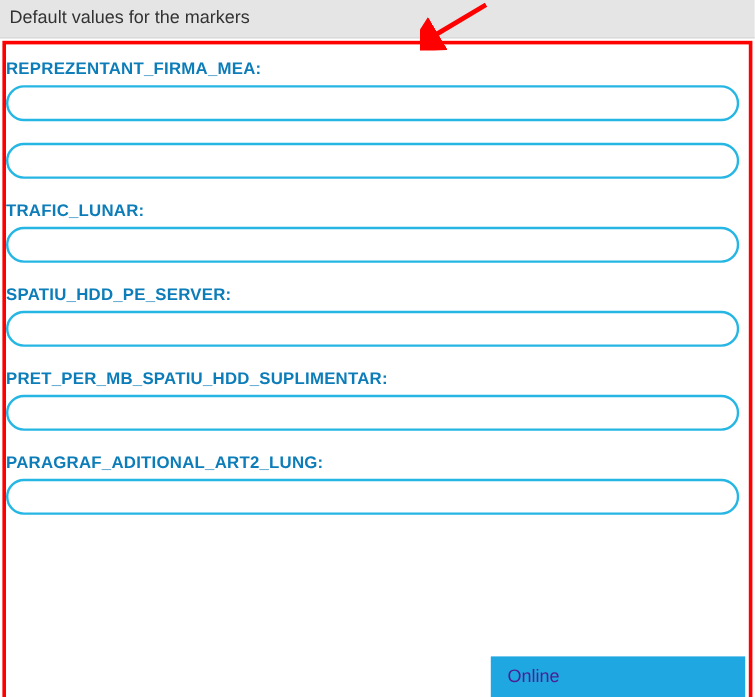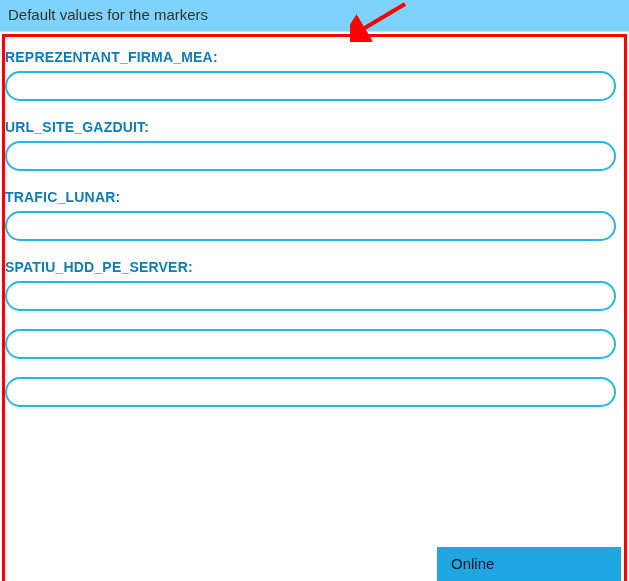--- a/index.html
+++ b/index.html
@@ -1,20 +1,20 @@
 <!DOCTYPE html>
 <html><head>
 <meta charset="utf-8">
 <style>
   * { box-sizing: border-box; margin: 0; padding: 0; }
   html, body { width: 629px; height: 581px; overflow: hidden; font-family: Arial, Helvetica, sans-serif; }
   body { background: #fff; position: relative; }
 
   .header-bar {
-    background: #7dd3fc;
+    background: #e5e5e5;
     border-bottom: 1px solid #d8d8d8;
     padding: 6px 8px 8px;
     font-size: 15px;
     color: #333;
   }
 
   .red-arrow {
     position: absolute;
     top: 2px;
     left: 350px;
@@ -52,24 +52,24 @@
     padding: 4px 14px;
     font-size: 14px;
     outline: none;
     background: #fff;
   }
 
   .online-widget {
     position: absolute;
     right: 8px;
     bottom: 0;
-    width: 184px;
+    width: 212px;
     height: 34px;
     background: #1ea7e1;
-    color: #0f172a;
+    color: #4c1d95;
     font-size: 15px;
     padding: 8px 14px;
     font-family: Arial, sans-serif;
   }
 </style>
 </head>
 <body>
 
 <div class="header-bar">
   <span>Default values for the markers</span>
@@ -85,41 +85,42 @@
 </svg>
 
 <div class="form-panel">
 
   <div class="field-group">
     <label class="field-label">REPREZENTANT_FIRMA_MEA:</label>
     <input class="field-input" type="text" value="" style="">
   </div>
 
   <div class="field-group">
-    <label class="field-label">URL_SITE_GAZDUIT:</label>
     <input class="field-input" type="text" value="" style="">
   </div>
 
   <div class="field-group">
     <label class="field-label">TRAFIC_LUNAR:</label>
     <input class="field-input" type="text" value="" style="">
   </div>
 
   <div class="field-group">
     <label class="field-label">SPATIU_HDD_PE_SERVER:</label>
     <input class="field-input" type="text" value="" style="">
   </div>
 
 
   <div class="field-group">
+    <label class="field-label">PRET_PER_MB_SPATIU_HDD_SUPLIMENTAR:</label>
     <input class="field-input" type="text" value="" style="">
   </div>
 
 
   <div class="field-group">
+    <label class="field-label">PARAGRAF_ADITIONAL_ART2_LUNG:</label>
     <input class="field-input" type="text" value="" style="">
   </div>
 
 </div>
 
 <div class="online-widget">
   <span>Online</span>
 </div>
 
 </body></html>

